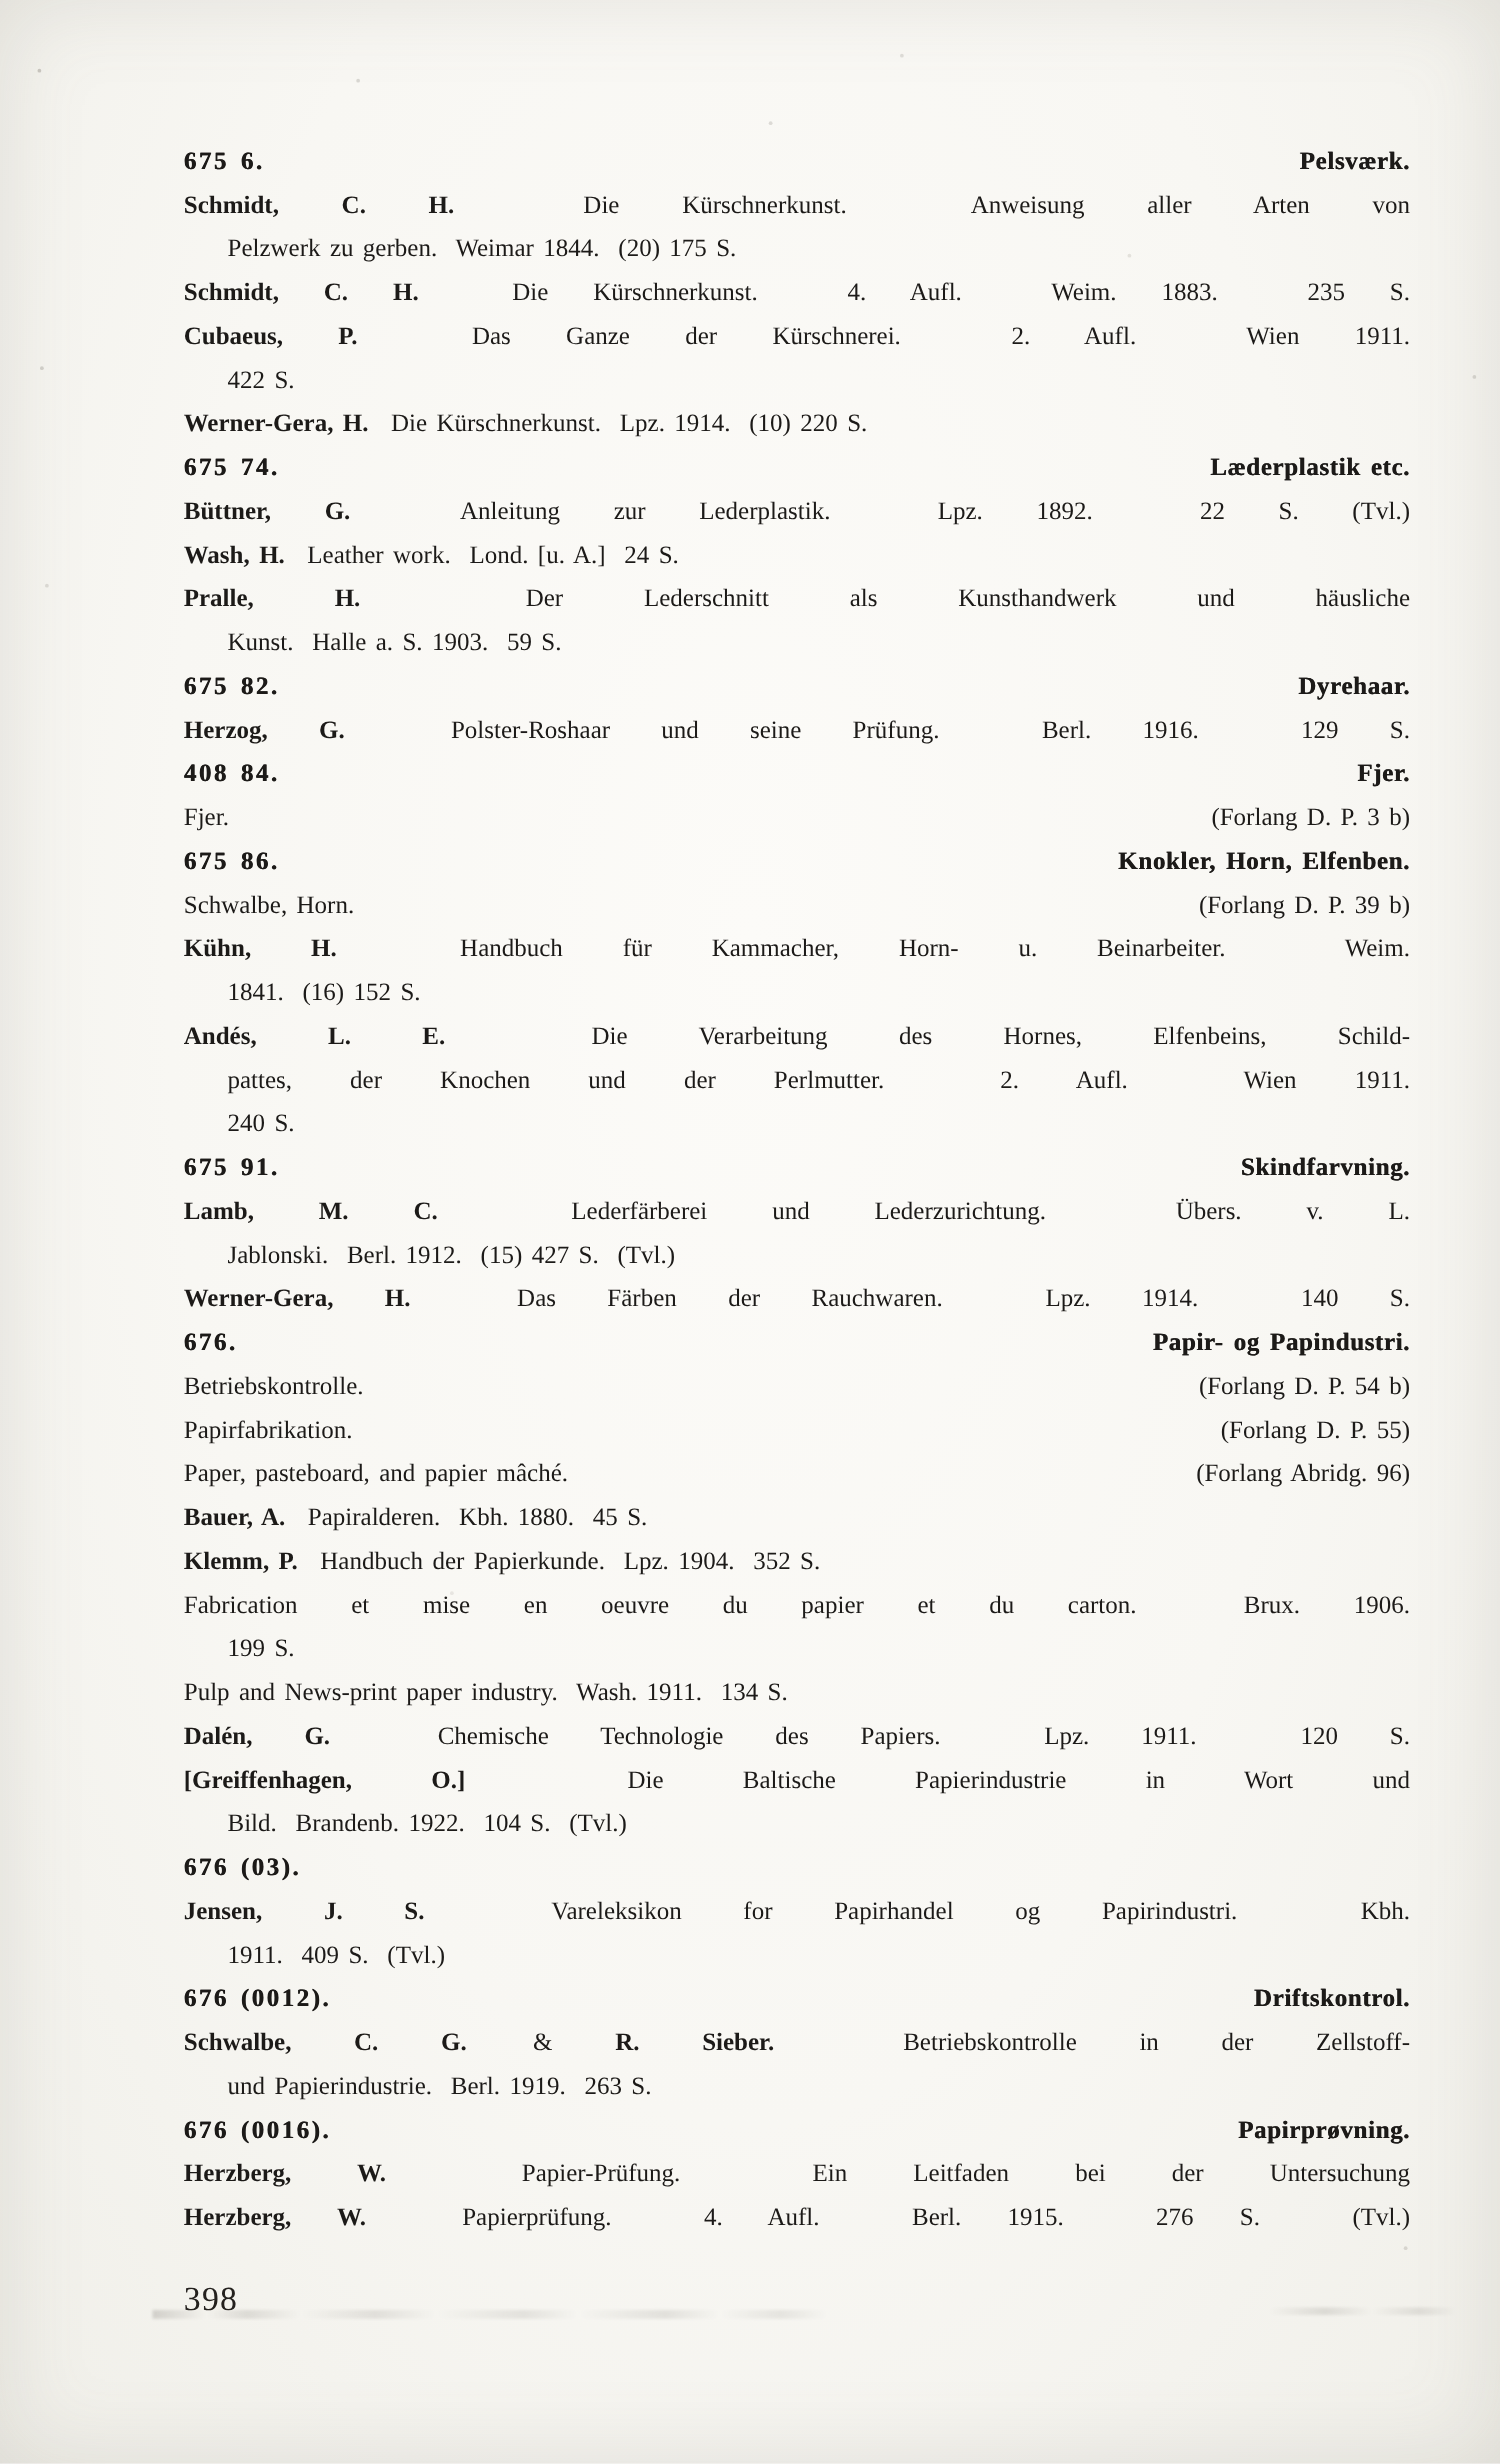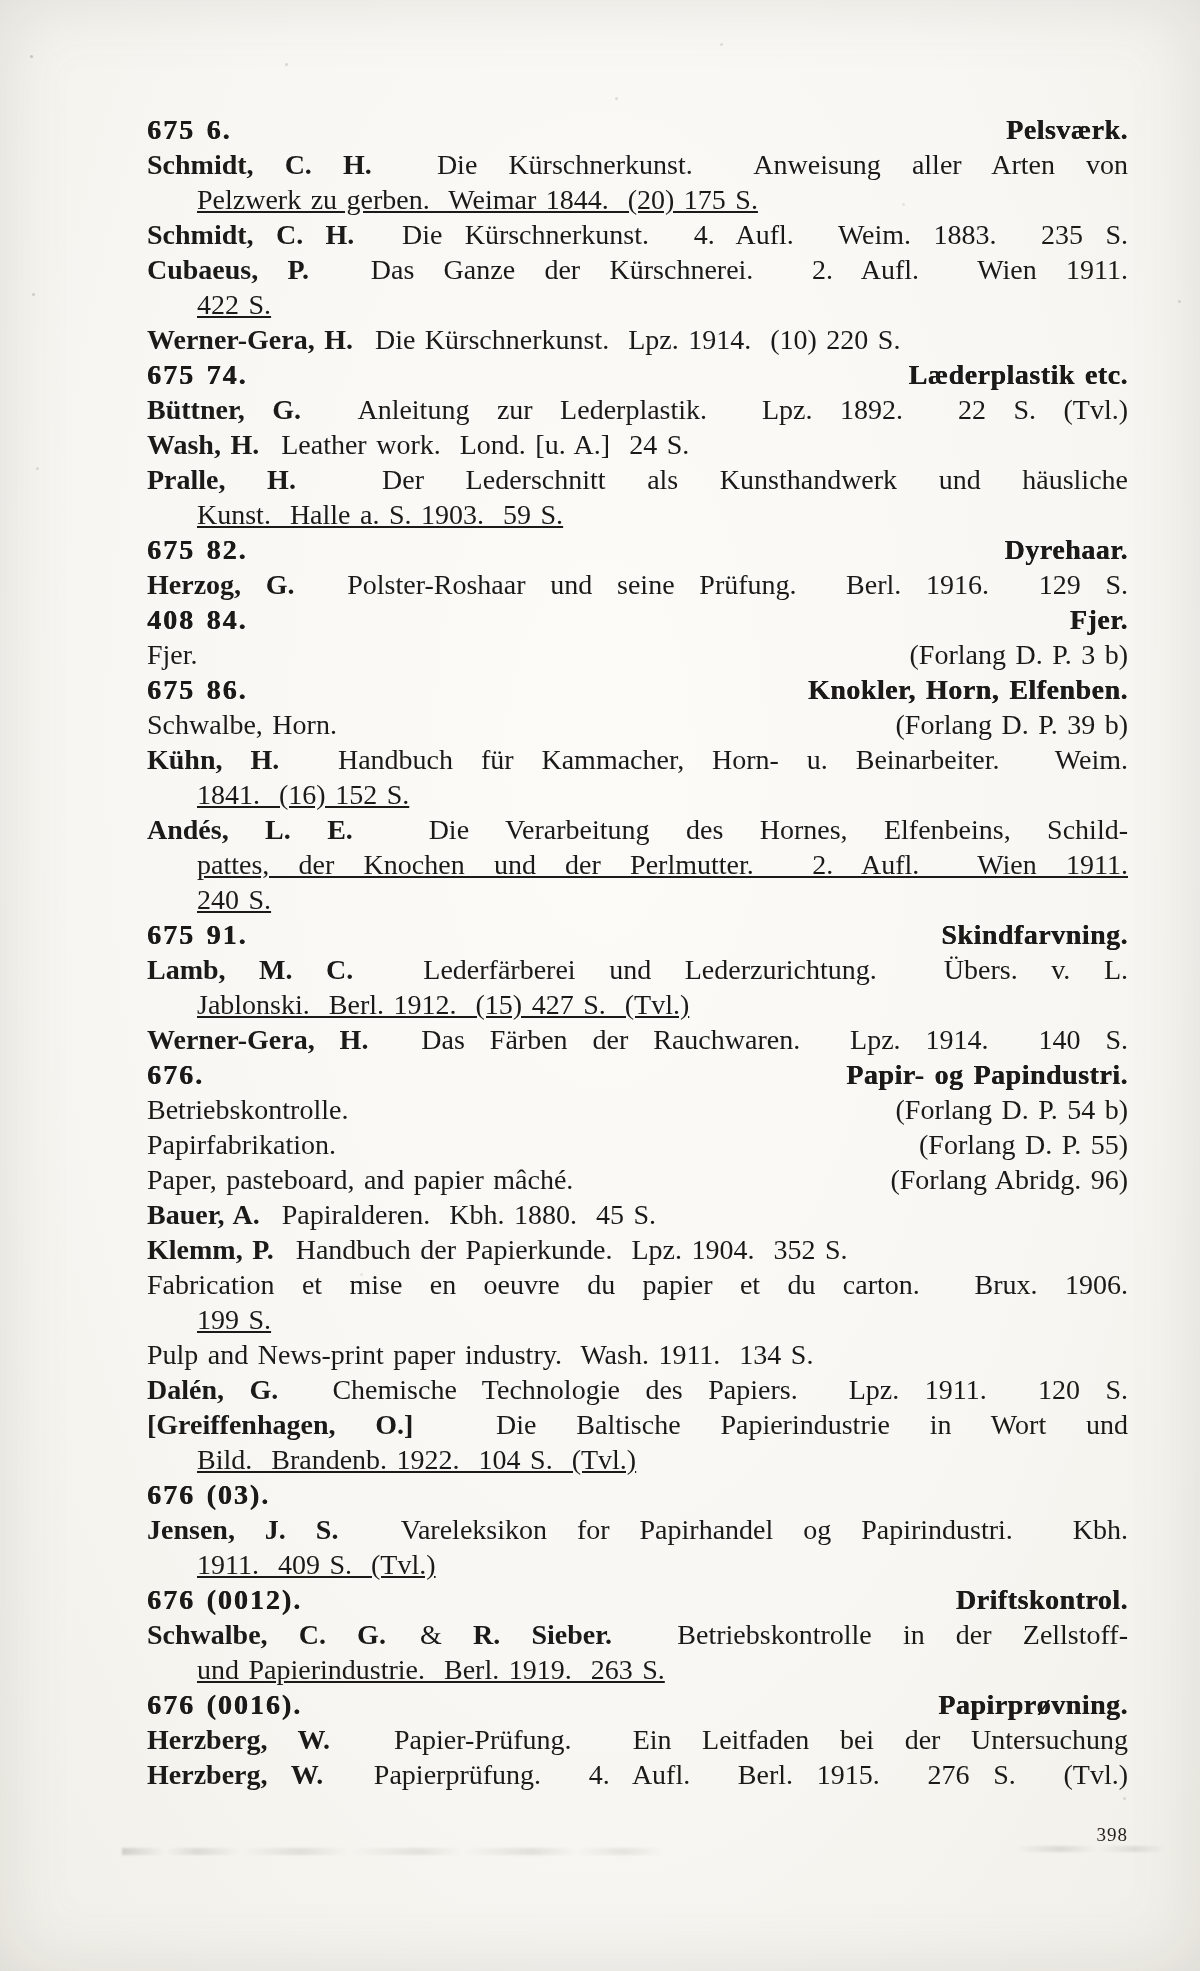--- a/index.html
+++ b/index.html
@@ -7,33 +7,33 @@
     position:relative;
     width:1200px;height:1971px;
     background:radial-gradient(ellipse at 50% 38%, #fcfbf8 0%, #f8f7f3 55%, #f0efe9 100%);
     box-shadow:inset 0 0 70px rgba(120,112,100,.16);
     color:#1c1a18;
     font-family:"Liberation Serif","DejaVu Serif",serif;
     overflow:hidden;
   }
   .text-block{
     position:absolute;left:147px;top:112px;width:981px;
-    font-size:28px;line-height:35px;word-spacing:2.5px;
+    font-size:20px;line-height:35px;word-spacing:2.5px;
   }
   .line{min-height:35px;}
   .b{font-weight:bold;}
   .cols{display:flex;justify-content:space-between;align-items:baseline;}
   .sec .num{letter-spacing:2px;text-shadow:.4px 0 0 currentColor;}
   .sec .title{letter-spacing:.5px;text-shadow:.35px 0 0 currentColor;}
   .entry .author{margin-right:3px;}
-  .indent{margin-left:50px;text-decoration:underline;}
+  .indent{margin-left:35px;}
   .justify{text-align:justify;text-align-last:justify;}
   .page-number{
     position:absolute;left:147px;width:981px;top:1824px;
-    text-align:right;font-size:19px;color:#24211e;letter-spacing:1px;
+    text-align:left;font-size:27px;color:#24211e;letter-spacing:1px;
   }
   
   .smudge{position:absolute;filter:blur(1.2px);opacity:.45;pointer-events:none;}
   .smudge-bottom-left{
     left:122px;top:1848px;width:540px;height:7px;
     background:linear-gradient(90deg,rgba(95,90,82,.5) 0%,transparent 8%,rgba(95,90,82,.35) 14%,transparent 22%,rgba(95,90,82,.3) 33%,transparent 42%,rgba(95,90,82,.28) 55%,transparent 63%,rgba(95,90,82,.3) 76%,transparent 84%,rgba(95,90,82,.25) 93%,transparent 100%);
   }
   .smudge-bottom-right{
     left:1015px;top:1846px;width:150px;height:6px;
     background:linear-gradient(90deg,transparent,rgba(95,90,82,.35) 30%,transparent 55%,rgba(95,90,82,.3) 80%,transparent);

